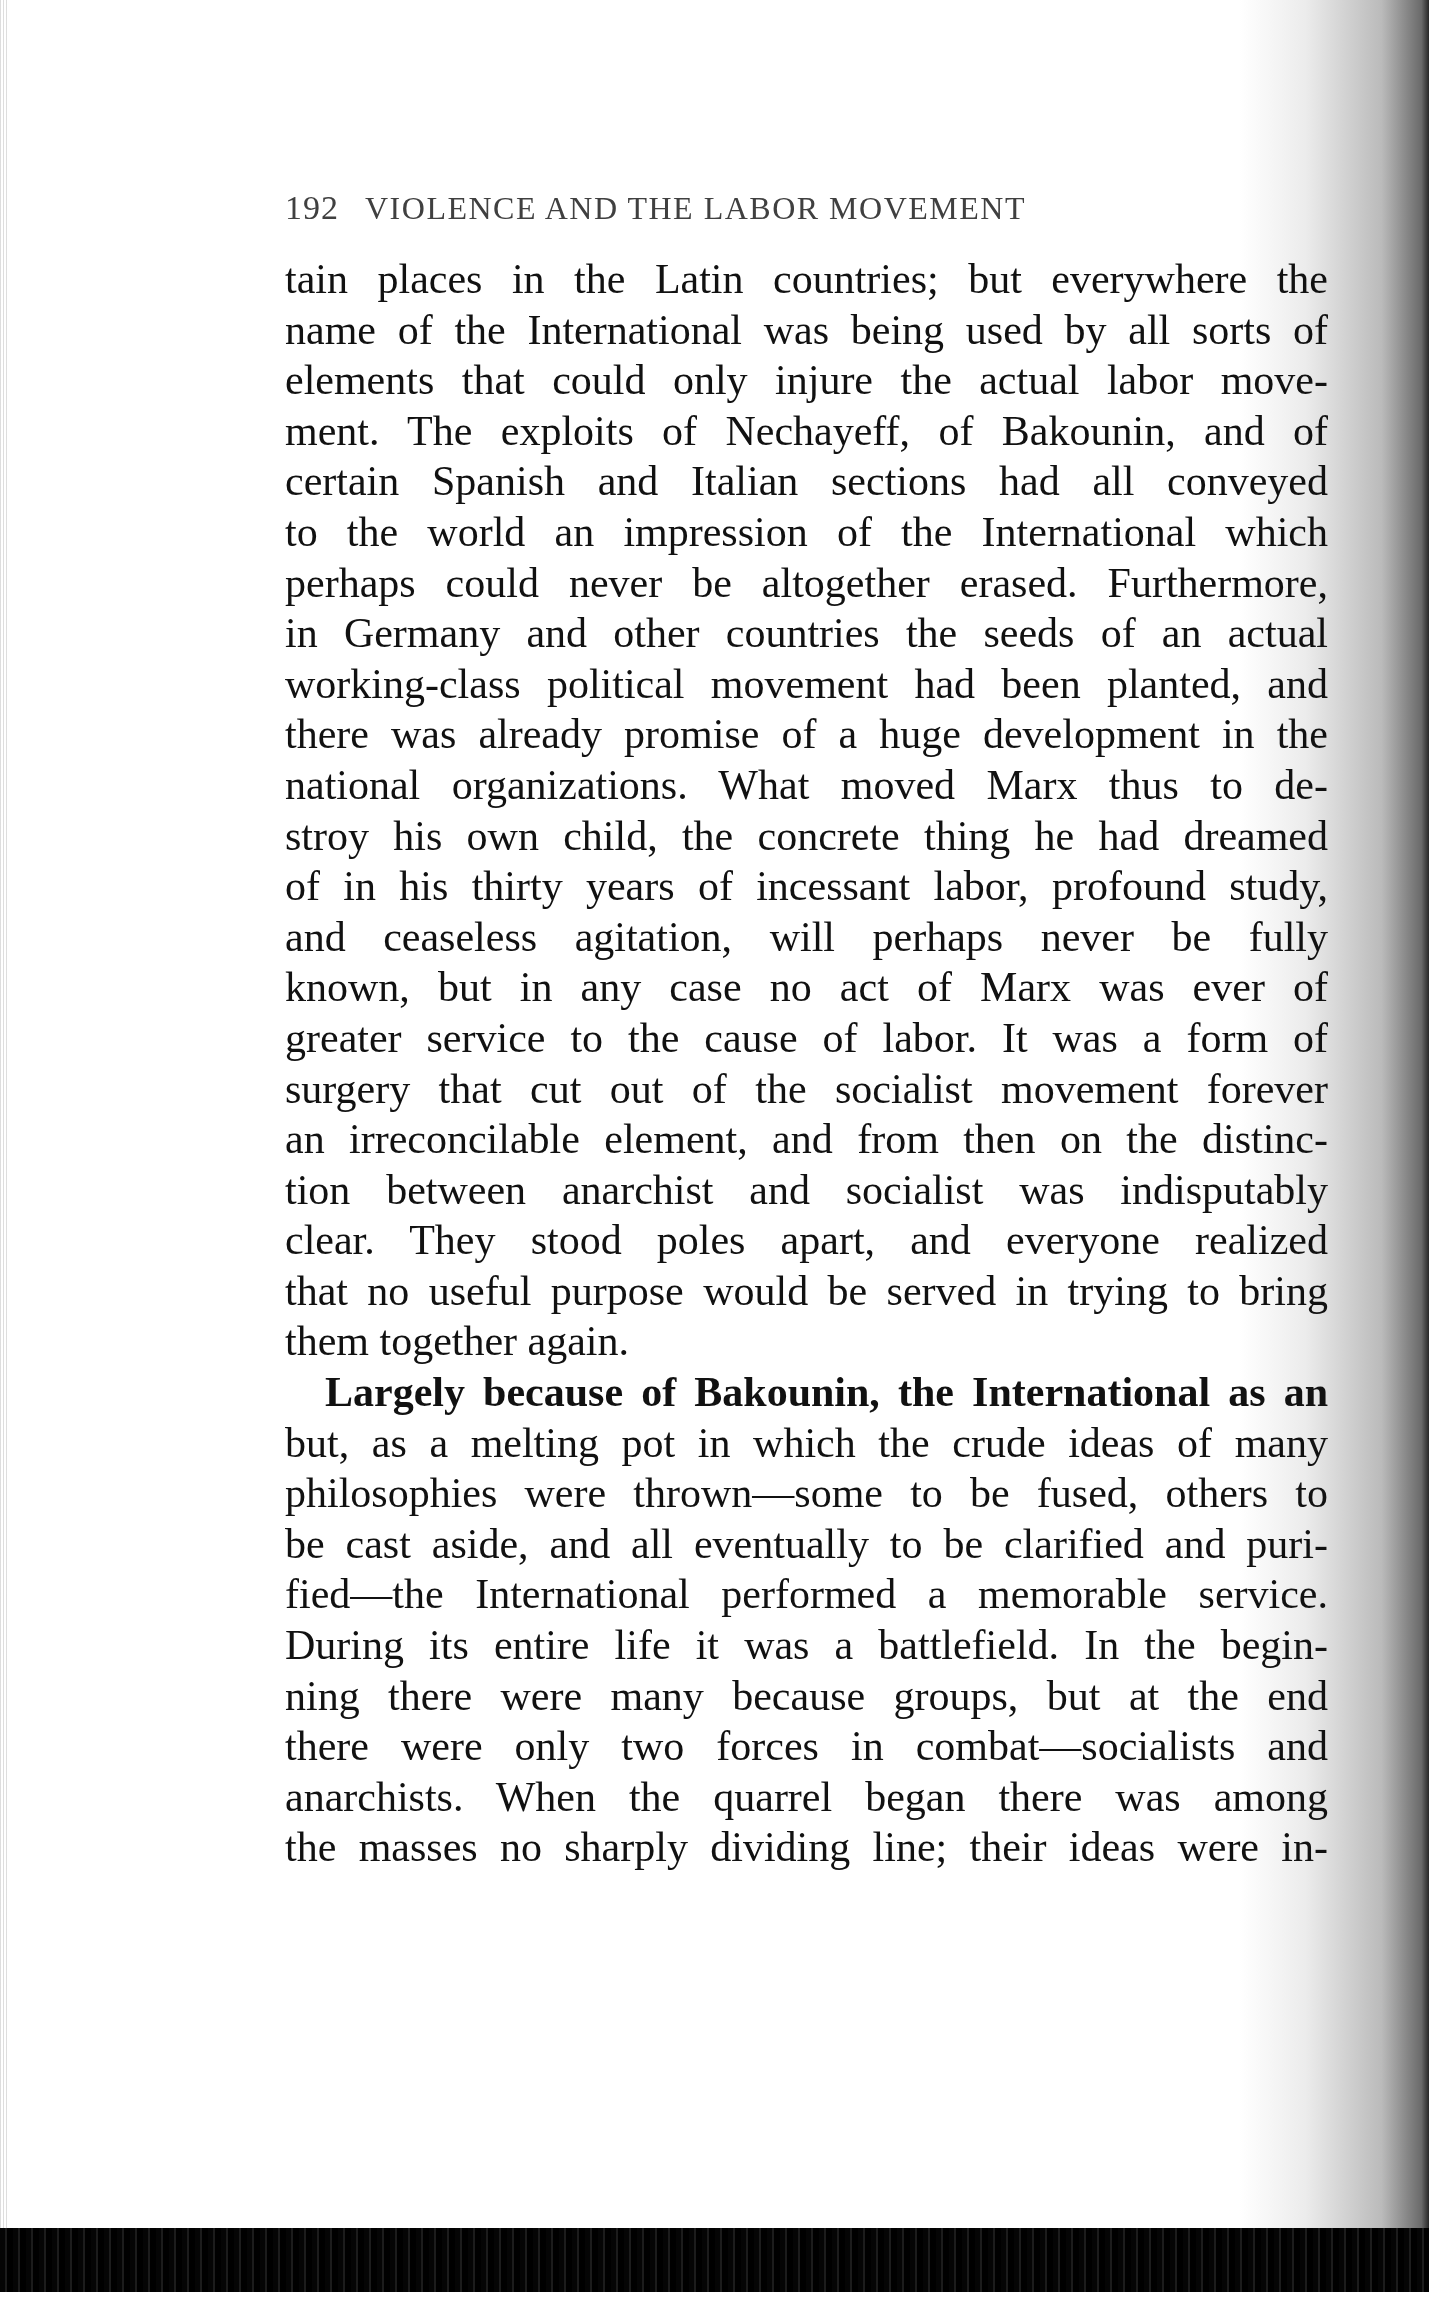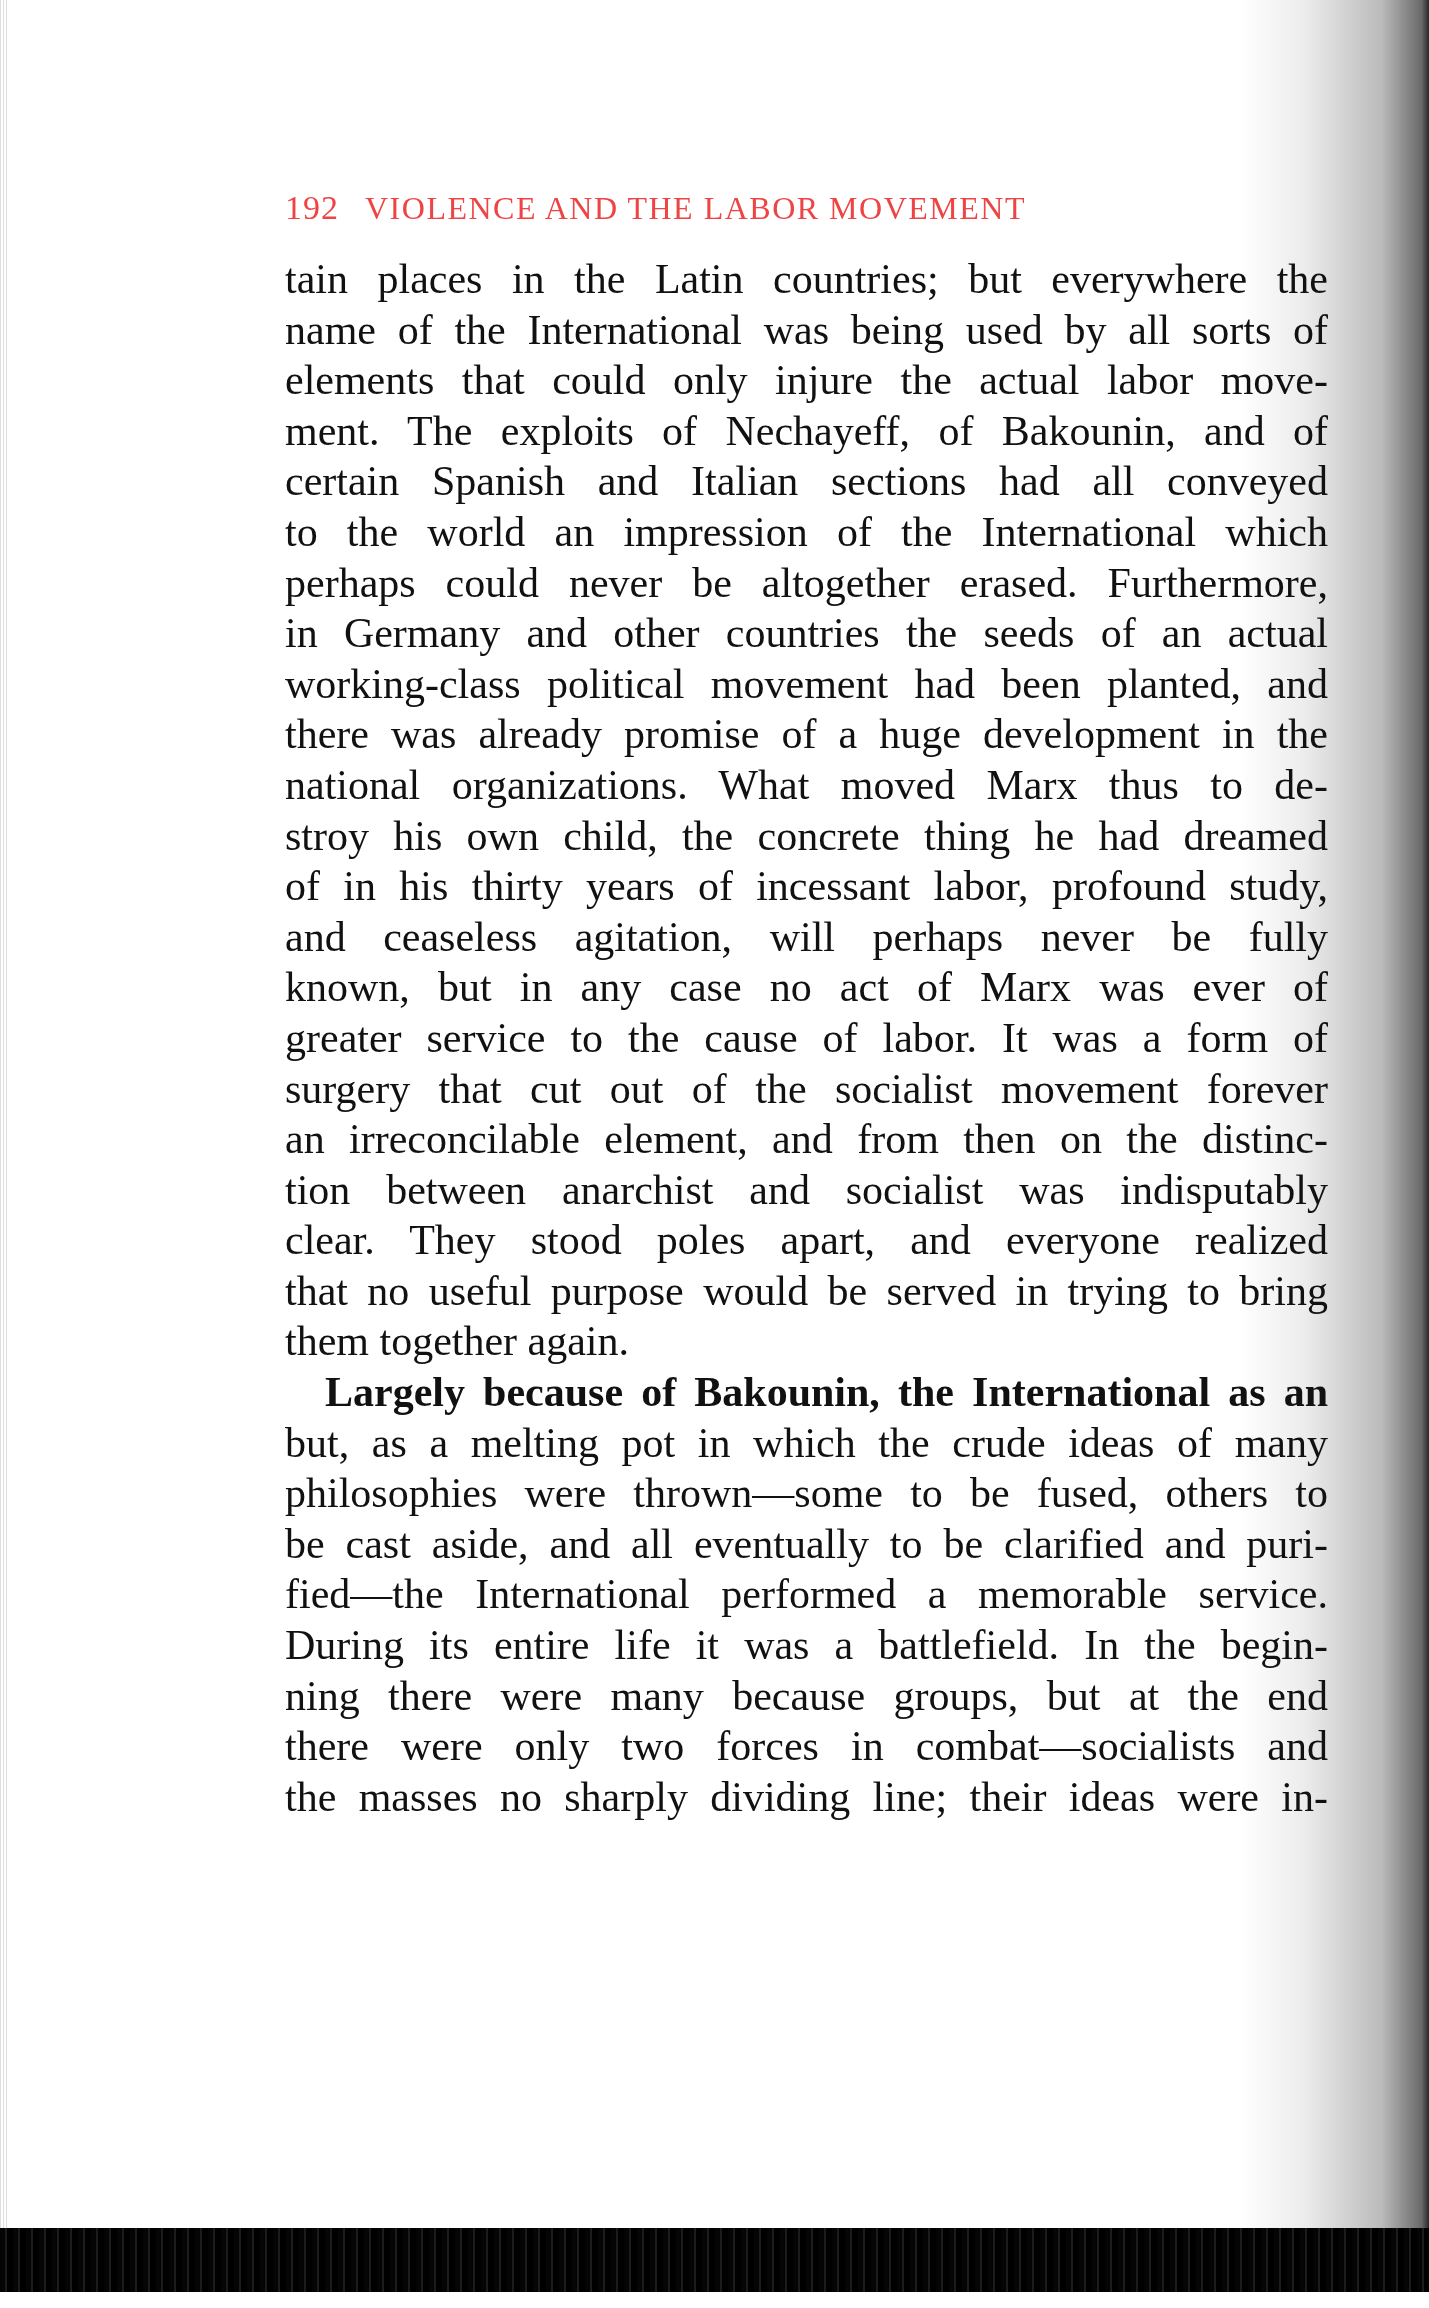--- a/index.html
+++ b/index.html
@@ -44,21 +44,21 @@
       left: 285px;
       top: 170px;
       width: 1043px;
     }
     .running-head {
       height: 60px;
       display: flex;
       align-items: baseline;
       font-size: 32px;
       letter-spacing: 1px;
-      color: #ef4444;
+      color: #404040;
     }
     .page-number {
       font-size: 34px;
       margin-right: 26px;
     }
     .head-title {
       font-size: 32px;
       letter-spacing: 1.5px;
       margin-top: 20px;
     }
@@ -122,16 +122,17 @@
     </div>
     <div>
       <span class="line indent">Largely because of Bakounin, the International as an</span>
       <span class="line">but, as a melting pot in which the crude ideas of many</span>
       <span class="line">philosophies were thrown—some to be fused, others to</span>
       <span class="line">be cast aside, and all eventually to be clarified and puri-</span>
       <span class="line">fied—the International performed a memorable service.</span>
       <span class="line">During its entire life it was a battlefield.  In the begin-</span>
       <span class="line">ning there were many because groups, but at the end</span>
       <span class="line">there were only two forces in combat—socialists and</span>
+      <span class="line">anarchists.  When the quarrel began there was among</span>
       <span class="line">the masses no sharply dividing line; their ideas were in-</span>
     </div>
   </div>
 </div>
 
 </body></html>

